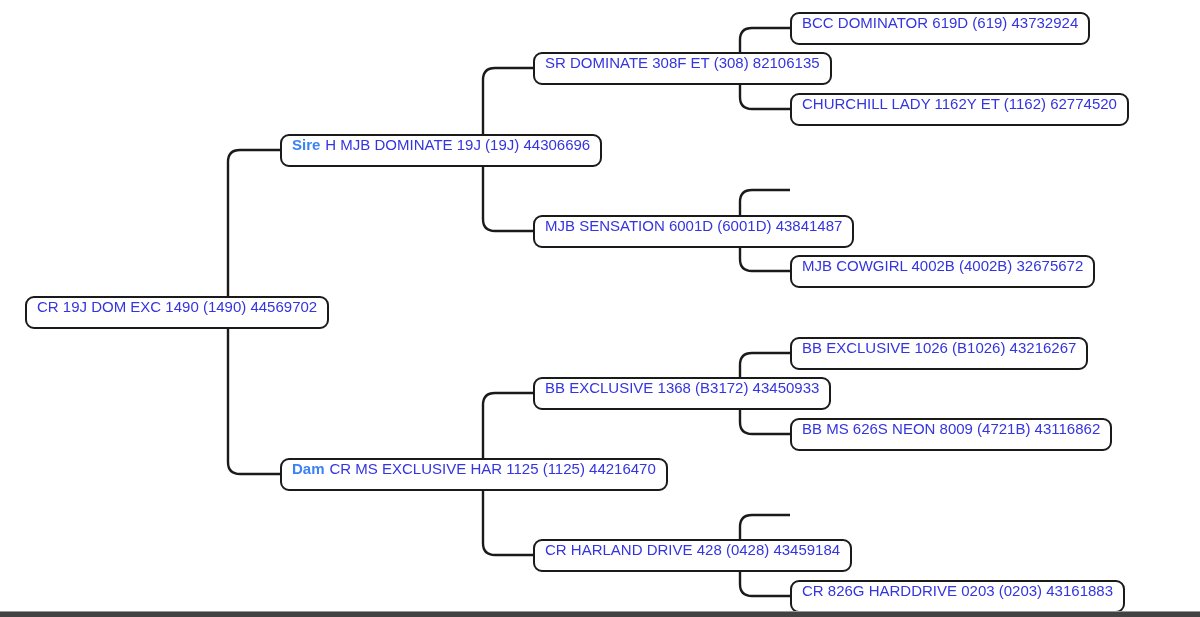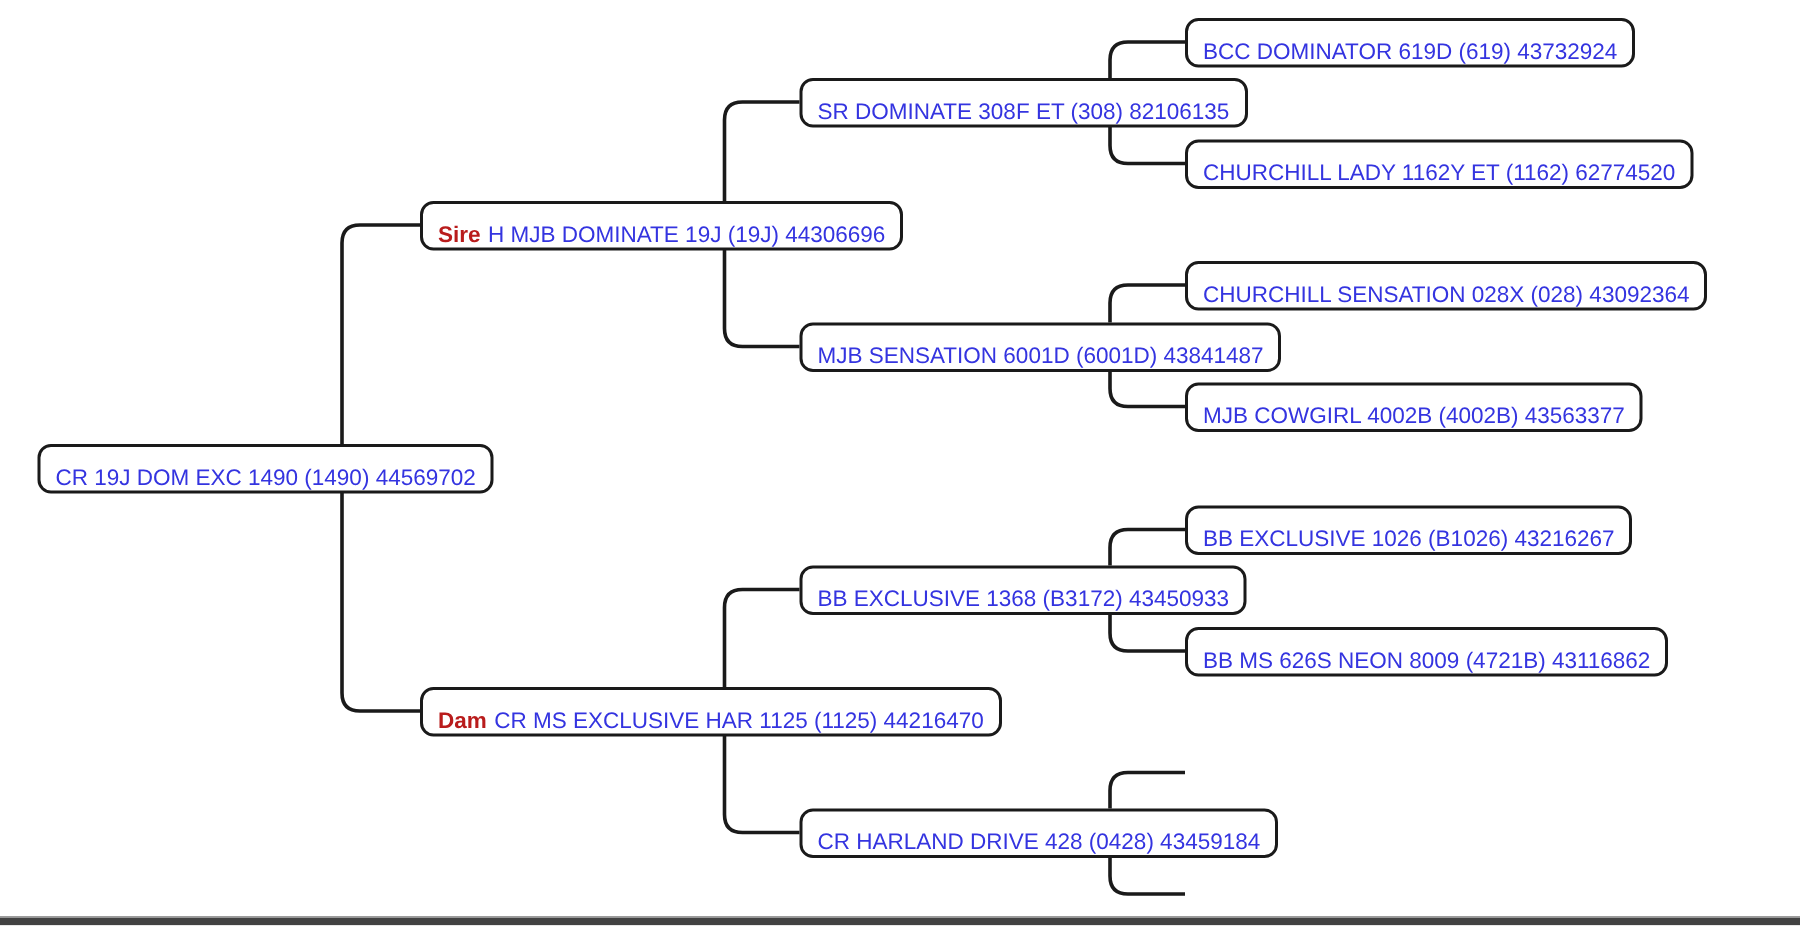--- a/index.html
+++ b/index.html
@@ -26,31 +26,31 @@
   .wires path {
     fill: none;
     stroke: #1a1a1a;
     stroke-width: 2.4;
   }
   .node {
     position: absolute;
     box-sizing: border-box;
     height: 33px;
     display: flex;
-    align-items: flex-end;
+    align-items: flex-start;
     padding: 0 10px;
     background: #ffffff;
     border: 2.2px solid #1a1a1a;
     border-radius: 9px;
     white-space: nowrap;
     font-size: 15px;
     cursor: pointer;
   }
   .tag {
-    color: #b91c1c;
+    color: #3b82f6;
     font-weight: bold;
     margin-right: 5px;
   }
   .nm {
     color: #3434e0;
     text-decoration: none;
   }
   .bottom-bar {
     position: absolute;
     left: 0;
@@ -109,27 +109,27 @@
   <div class="node" style="left:533px;top:539px;min-width:309px">
     <span class="nm">CR HARLAND DRIVE 428 (0428) 43459184</span>
   </div>
 
   <div class="node" style="left:790px;top:12px;min-width:290px">
     <span class="nm">BCC DOMINATOR 619D (619) 43732924</span>
   </div>
   <div class="node" style="left:790px;top:93px;min-width:328px">
     <span class="nm">CHURCHILL LADY 1162Y ET (1162) 62774520</span>
   </div>
-  <div class="node" style="left:790px;top:174px;min-width:335px">
-    <span class="nm">CHURCHILL SENSATION 028X (028) 43092364</span>
-  </div>
   <div class="node" style="left:790px;top:255px;min-width:297px">
-    <span class="nm">MJB COWGIRL 4002B (4002B) 43563377</span>
+    <span class="nm">MJB COWGIRL 4002B (4002B) 32675672</span>
   </div>
   <div class="node" style="left:790px;top:337px;min-width:285px">
     <span class="nm">BB EXCLUSIVE 1026 (B1026) 43216267</span>
   </div>
   <div class="node" style="left:790px;top:418px;min-width:315px">
     <span class="nm">BB MS 626S NEON 8009 (4721B) 43116862</span>
   </div>
+  <div class="node" style="left:790px;top:580px;min-width:322px">
+    <span class="nm">CR 826G HARDDRIVE 0203 (0203) 43161883</span>
+  </div>
 
   <div class="bottom-bar"></div>
 </div>
 
 </body></html>

